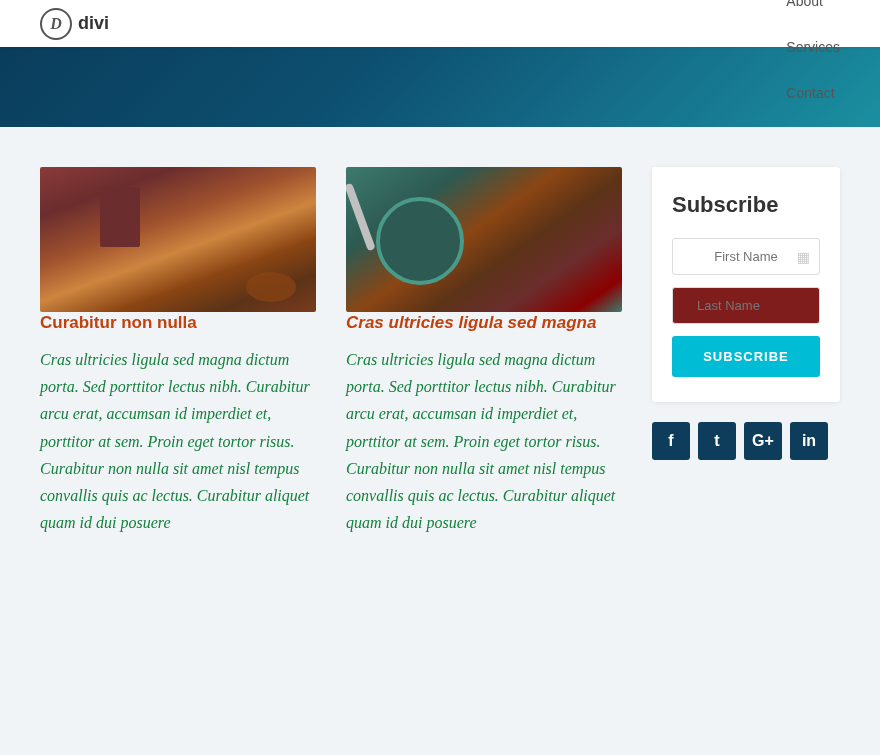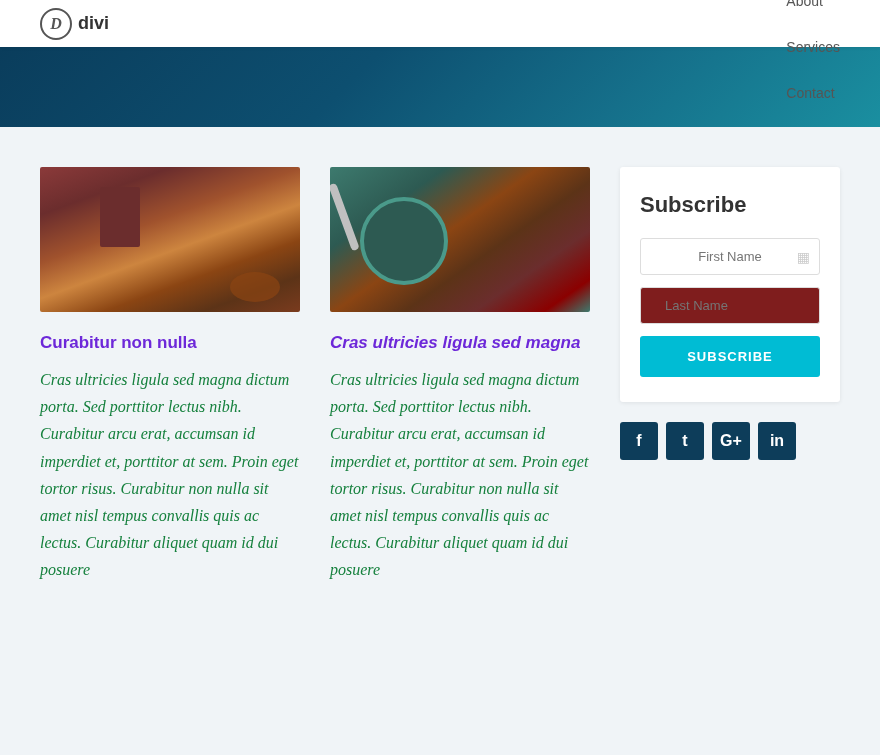--- a/index.html
+++ b/index.html
@@ -137,42 +137,41 @@
       top: 15px; left: 10px;
       width: 8px; height: 70px;
       background: #c0c0c0;
       border-radius: 4px;
       transform: rotate(-20deg);
     }
 
     .post-title {
       font-size: 17px;
       font-weight: bold;
-      color: #6d28d9;
-      margin-top: 20px;
+      color: #c2410c;
       margin-bottom: 12px;
       font-family: Arial, sans-serif;
       line-height: 1.3;
     }
 
     .post-title.italic {
       font-style: italic;
       font-family: Liberation Sans, sans-serif;
     }
 
     .post-excerpt {
       font-size: 16px;
       color: #15803d;
       line-height: 1.7;
       font-style: italic;
     }
 
     
     .sidebar {
-      width: 220px;
+      width: 188px;
       flex-shrink: 0;
     }
 
     .subscribe-box {
       background: #fff;
       border-radius: 3px;
       padding: 25px 20px;
       box-shadow: 0 1px 4px rgba(0,0,0,0.08);
       margin-bottom: 20px;
     }

